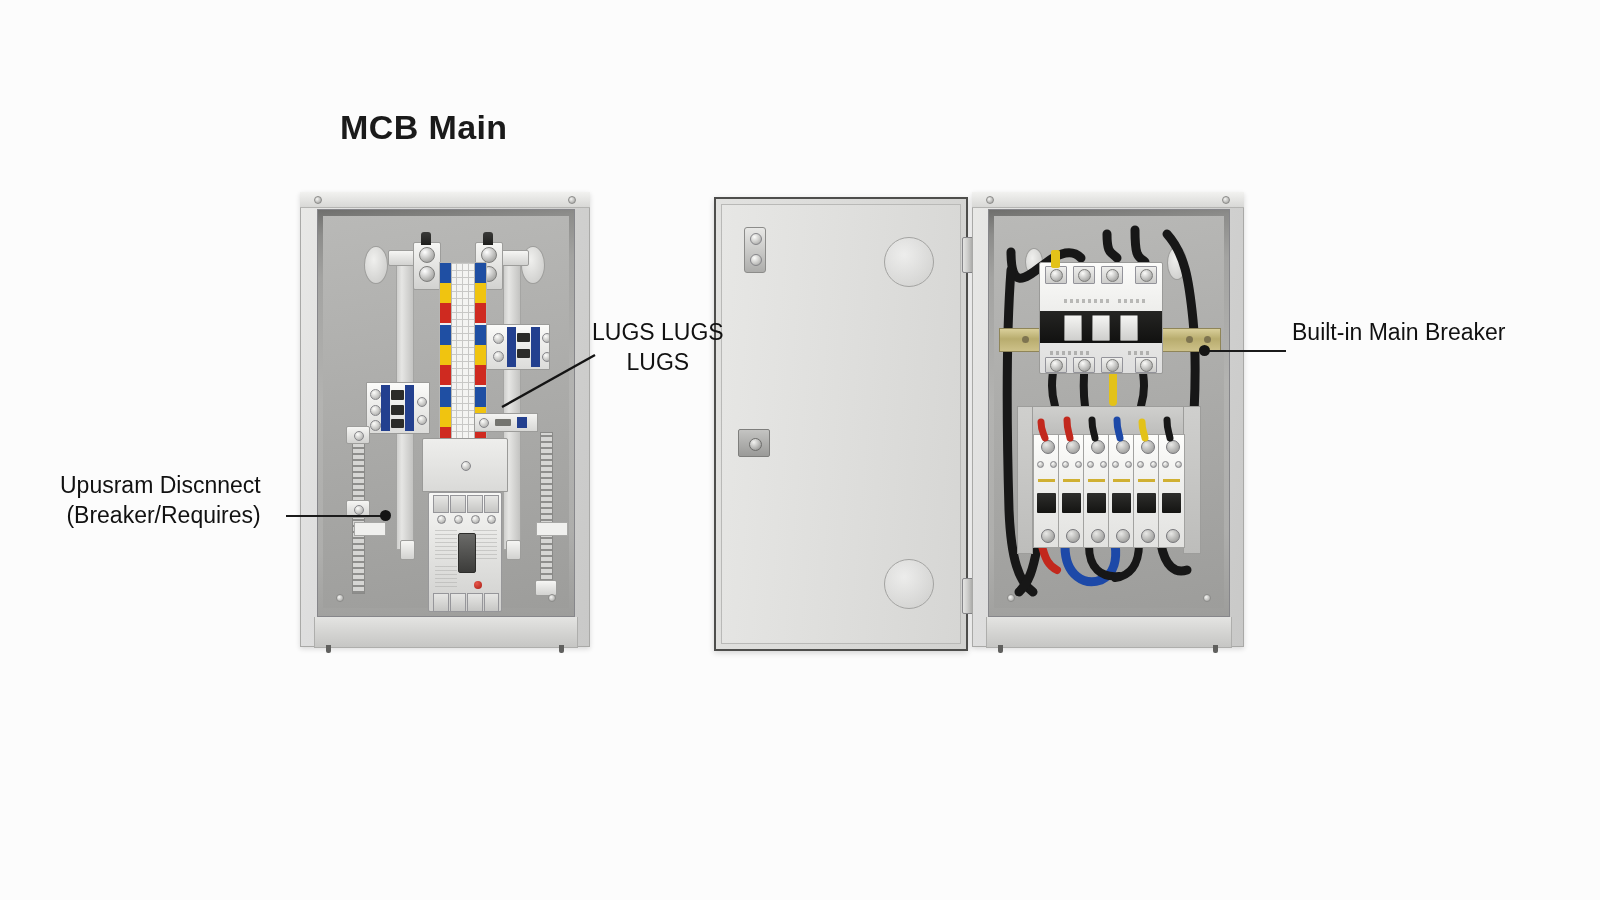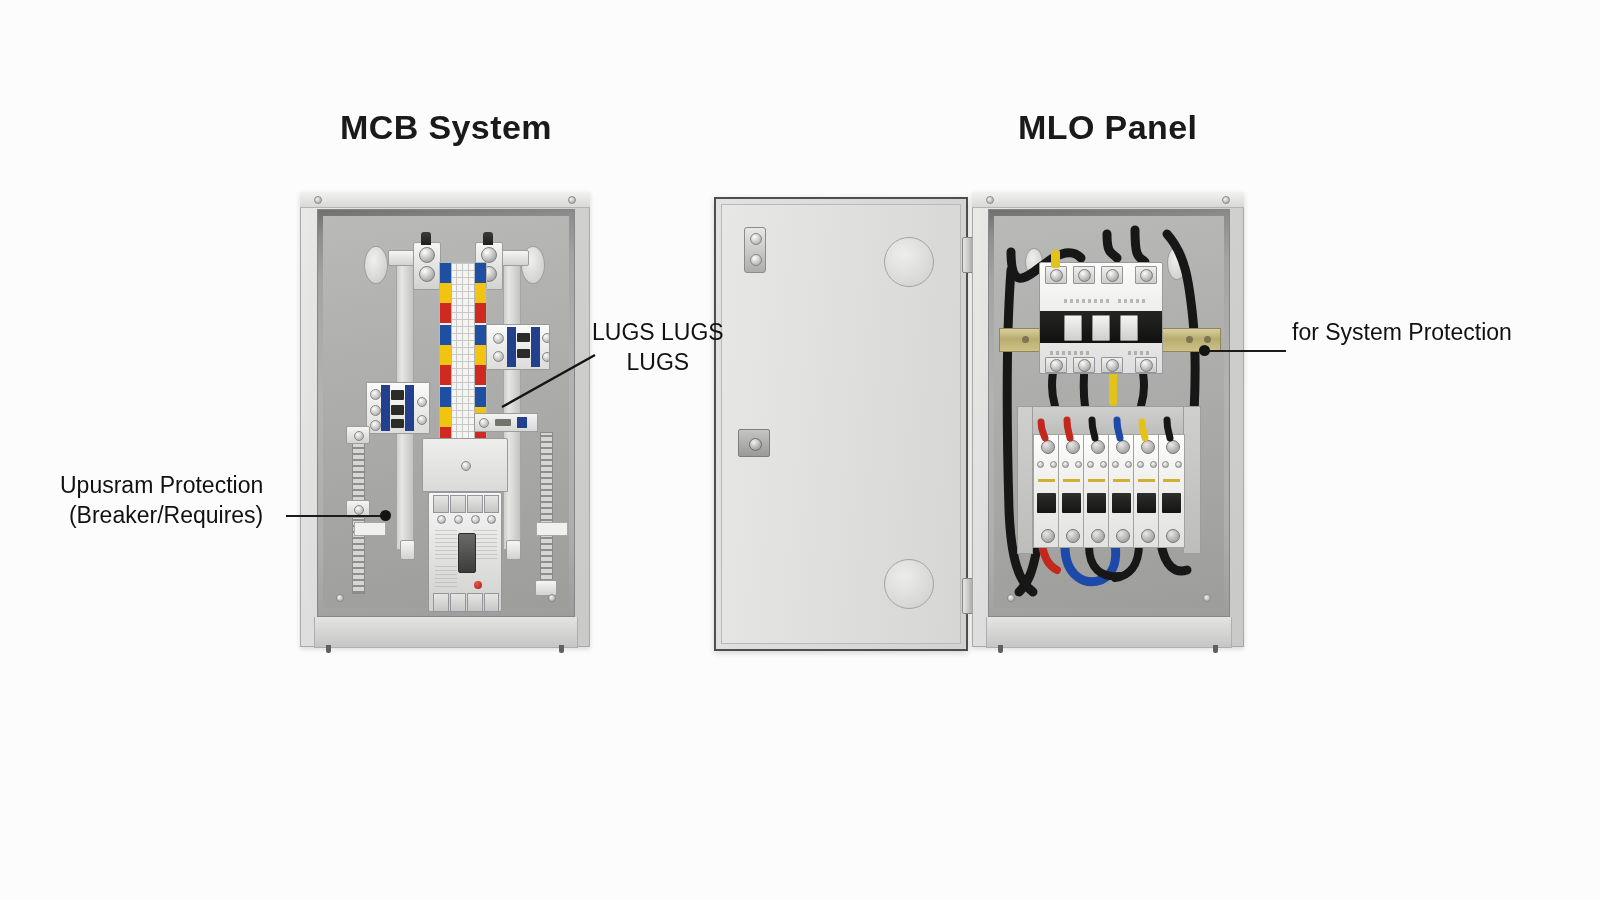--- a/index.html
+++ b/index.html
@@ -347,22 +347,21 @@
     background: #caa510;
     opacity: .85;
   }
   .wire-svg { position: absolute; left: 0; top: 0; overflow: visible; }
 </style>
 </head>
 <body style="background: rgb(252, 252, 252);">
 
 <div id="stage">
 
-  <div class="panel-title" id="title-mcb">MCB System</div>
-  <div class="panel-title" id="title-mlo">MLO Panel</div>
+  <div class="panel-title" id="title-mcb">MCB Main</div>
 
   <div class="enclosure" id="mcb-enclosure" style="left:300px; top:192px; width:290px; height:455px;">
 
     <div class="encl-body"></div>
     <div class="encl-rim"></div>
 
     <div class="corner-screw" style="left:14px; top:4px;"></div>
     <div class="corner-screw" style="right:14px; top:4px;"></div>
 
     <div class="encl-cavity" style="left:17px; top:17px; width:256px; height:406px;">
@@ -658,33 +657,33 @@
       <div class="corner-screw" style="left:18px; bottom:14px;"></div>
       <div class="corner-screw" style="right:18px; bottom:14px;"></div>
     </div>
 
     <div class="encl-plinth" style="left:14px; top:425px; width:244px; height:30px;"></div>
     <div class="foot" style="left:26px; top:453px;"></div>
     <div class="foot" style="right:26px; top:453px;"></div>
   </div>
 
   <div class="callout right-align" id="callout-left">
-    <div>Upusram Protection</div>
+    <div>Upusram Discnnect</div>
     <div>(Breaker/Requires)</div>
   </div>
   <div class="leader" style="left:286px; top:515px; width:100px; height:2px;"></div>
   <div class="leader-dot" style="left:380px; top:510px;"></div>
 
   <div class="callout center-align" id="callout-mid">
     <div>LUGS LUGS</div>
     <div>LUGS</div>
   </div>
   <svg style="position:absolute; left:480px; top:355px; width:130px; height:65px; overflow:visible;">
     <line x1="115" y1="0" x2="22" y2="52" stroke="#141414" stroke-width="2.4"></line>
   </svg>
 
   <div class="callout" id="callout-right">
-    <div>for System Protection</div>
+    <div>Built-in Main Breaker</div>
   </div>
   <div class="leader" style="left:1208px; top:350px; width:78px; height:2px;"></div>
   <div class="leader-dot" style="left:1199px; top:345px;"></div>
 
 </div>
 
 </body></html>

